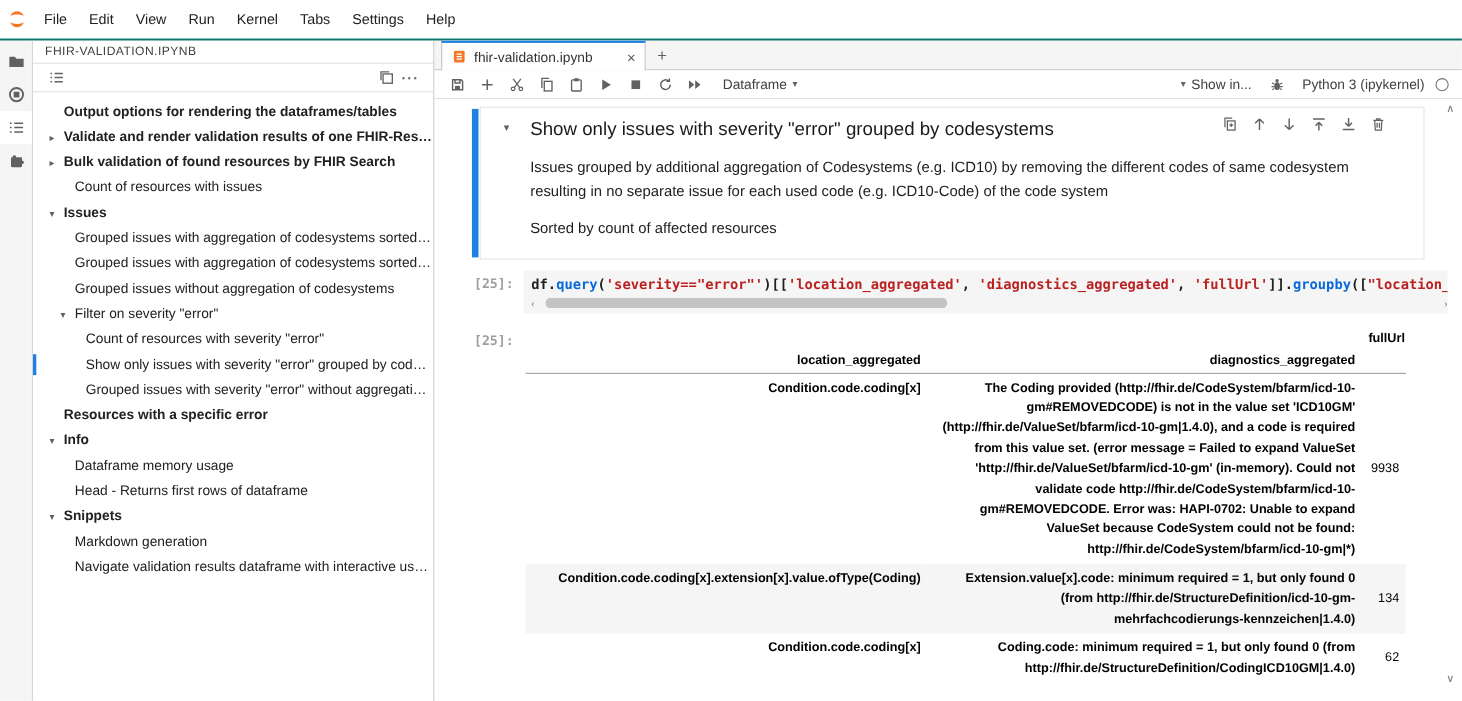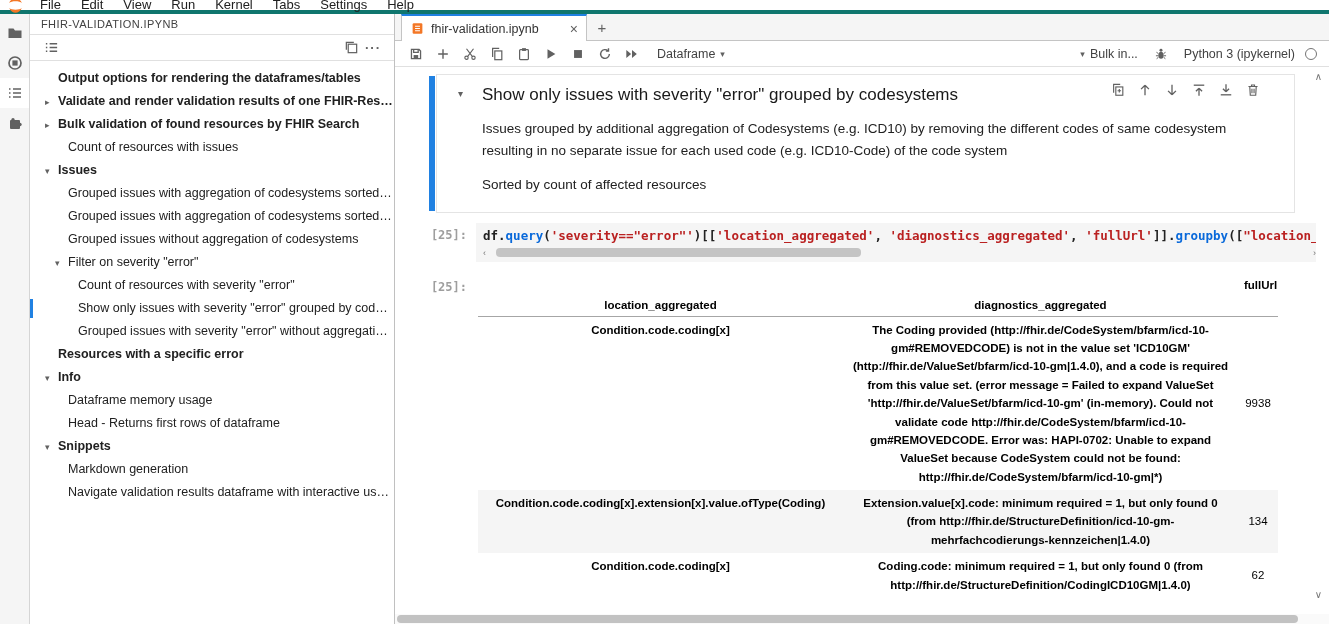--- a/index.html
+++ b/index.html
@@ -1,21 +1,21 @@
 <!DOCTYPE html>
 <html><head>
 <meta charset="utf-8">
 <style>
   * { margin:0; padding:0; box-sizing:border-box; }
   html,body { width:1329px; height:637px; overflow:hidden; }
   body { font-family:"Liberation Sans","DejaVu Sans",sans-serif; font-size:13px; color:#212121; background:#fff; }
   .mono { font-family:"DejaVu Sans Mono","Liberation Mono",monospace;font-weight:bold; }
 
   
-  .menubar { height:14px; background:#fff; border-bottom:4px solid #0f766e; display:flex; align-items:center; }
+  .menubar { height:37px; background:#fff; border-bottom:2px solid #0f766e; display:flex; align-items:center; }
   .logo { width:30px; display:flex; justify-content:center; align-items:center; }
   .menu-item { padding:0 10px; line-height:26px; color:#212121; cursor:default; }
 
   .body { display:flex; height:610px; }
 
   
   .activitybar { width:30px; background:#f5f5f5; border-right:1px solid #d5d5d5; padding-top:4px; }
   .act-item { width:29px; height:30px; display:flex; align-items:center; justify-content:center; color:#616161; }
   .act-item.active { background:#fff; }
   .act-item svg { width:16px; height:16px; }
@@ -81,21 +81,21 @@
   .tok-f { color:#0969da; } .tok-s { color:#ba2121; }
   .hscroll { display:flex; align-items:center; height:14px; margin-top:3px; color:#757575; }
   .hs-arrow { width:10px; font-size:9px; line-height:14px; flex:none; }
   .hs-track { flex:1; height:9px; position:relative; }
   .hs-thumb { position:absolute; left:3px; top:0; width:365px; height:9px; background:#c4c4c4; border-radius:4px; }
 
   .outputrow { display:flex; margin-top:13px; }
   .outtable { margin-left:2px; }
   table.df { width:800px; border-collapse:collapse; table-layout:fixed; font-size:11.5px; line-height:1.6; color:#000; }
   table.df thead { border-bottom:1px solid #a6a6a6; }
-  table.df th, table.df td { text-align:center; padding:4px 6px; }
+  table.df th, table.df td { text-align:right; padding:4px 6px; }
   table.df thead th { font-weight:bold; padding:1px 6px; }
   table.df tbody th { font-weight:bold; vertical-align:top; }
   table.df tbody td { font-weight:normal; vertical-align:middle; }
   table.df tr.striped { background:#f5f5f5; }
 
   .bottom-hscroll { height:10px; background:#fafafa; position:relative; }
   .bottom-thumb { position:absolute; left:2px; top:1px; height:8px; width:96.5%; background:#c2c2c2; border-radius:4px; }
 </style>
 </head>
 <body>
@@ -258,21 +258,21 @@
             </svg>
           </span>
         </span>
       <span class="celltype">
         <span>Dataframe</span>
         <span class="caret">▾</span>
       </span>
       <span class="tb-spacer"></span>
       <span class="open-in">
         <span class="caret">▾</span>
-        <span>Bulk in...</span>
+        <span>Show in...</span>
       </span>
       <span class="bug-btn">
         <svg viewBox="0 0 16 16" fill="currentColor">
             <ellipse cx="8" cy="9.5" rx="3" ry="4"></ellipse>
             <circle cx="8" cy="3.8" r="1.7"></circle>
             <path stroke="currentColor" stroke-width="1.1" fill="none" d="M5 7.5L2.8 6M5 10H2.2M5 11.8l-2 1.6M11 7.5L13.2 6M11 10h2.8M11 11.8l2 1.6"></path>
           </svg>
       </span>
       <span class="kernel-name">Python 3 (ipykernel)</span>
       <span class="kernel-status"></span>

